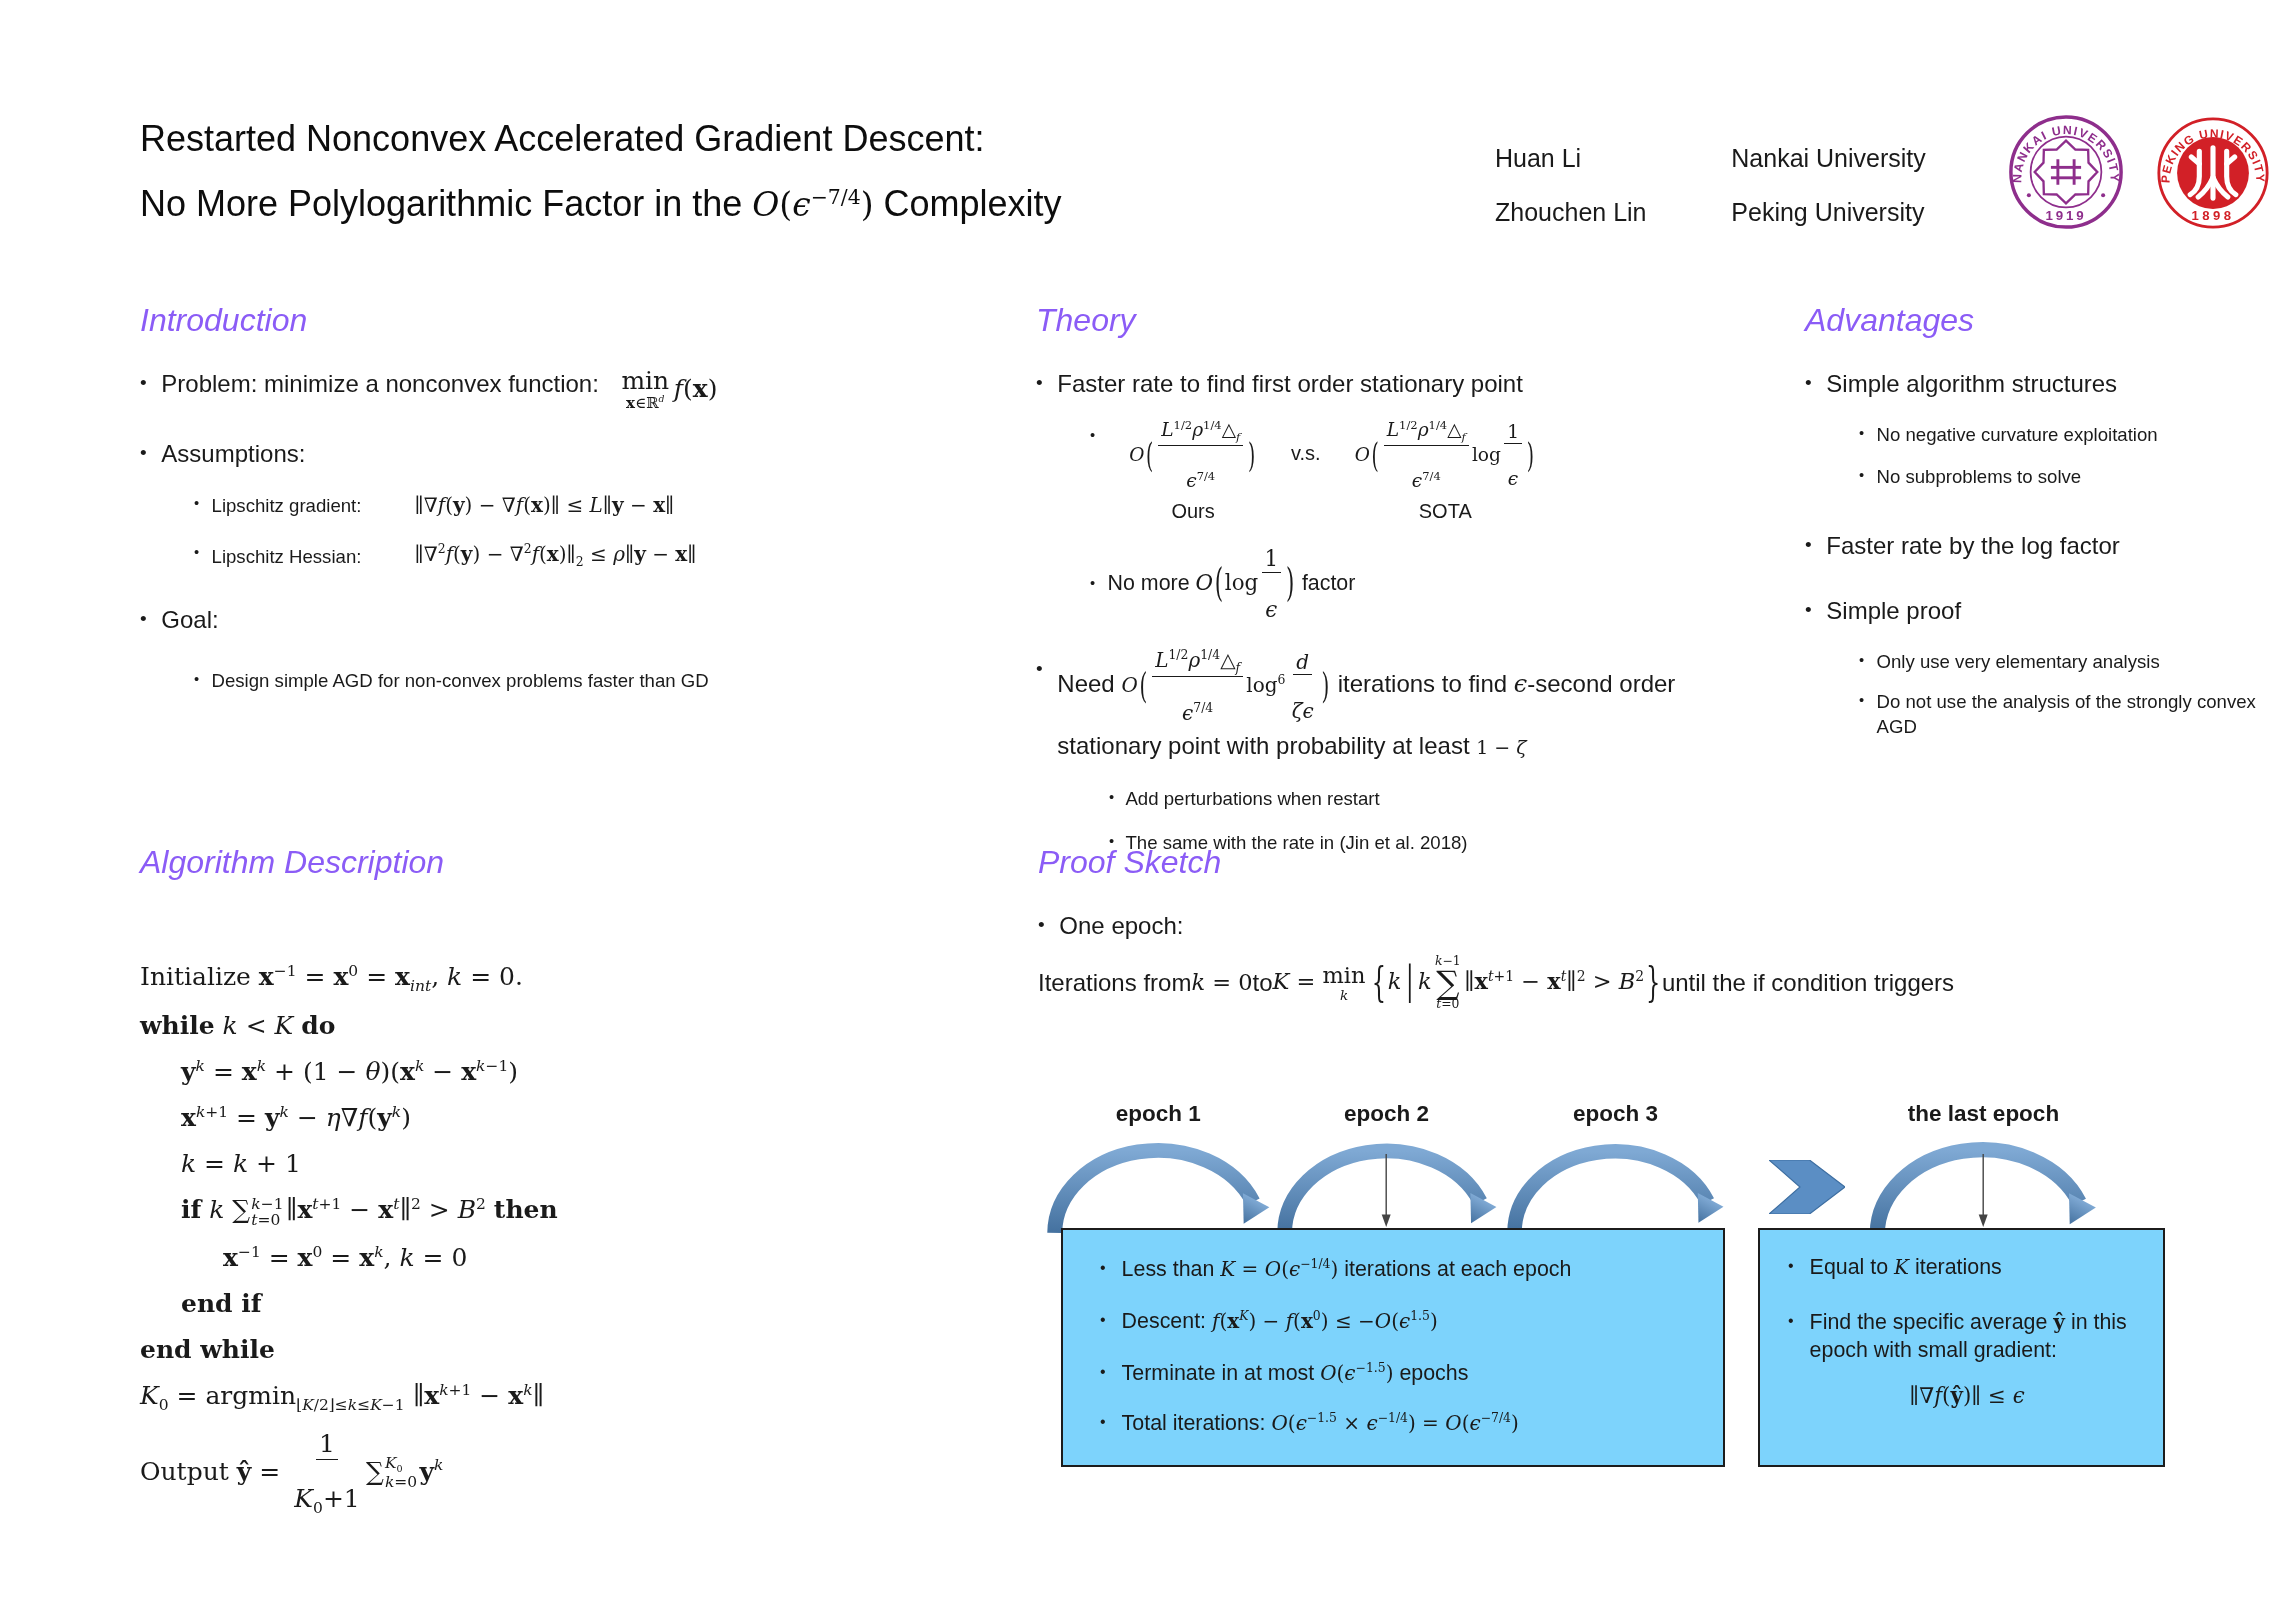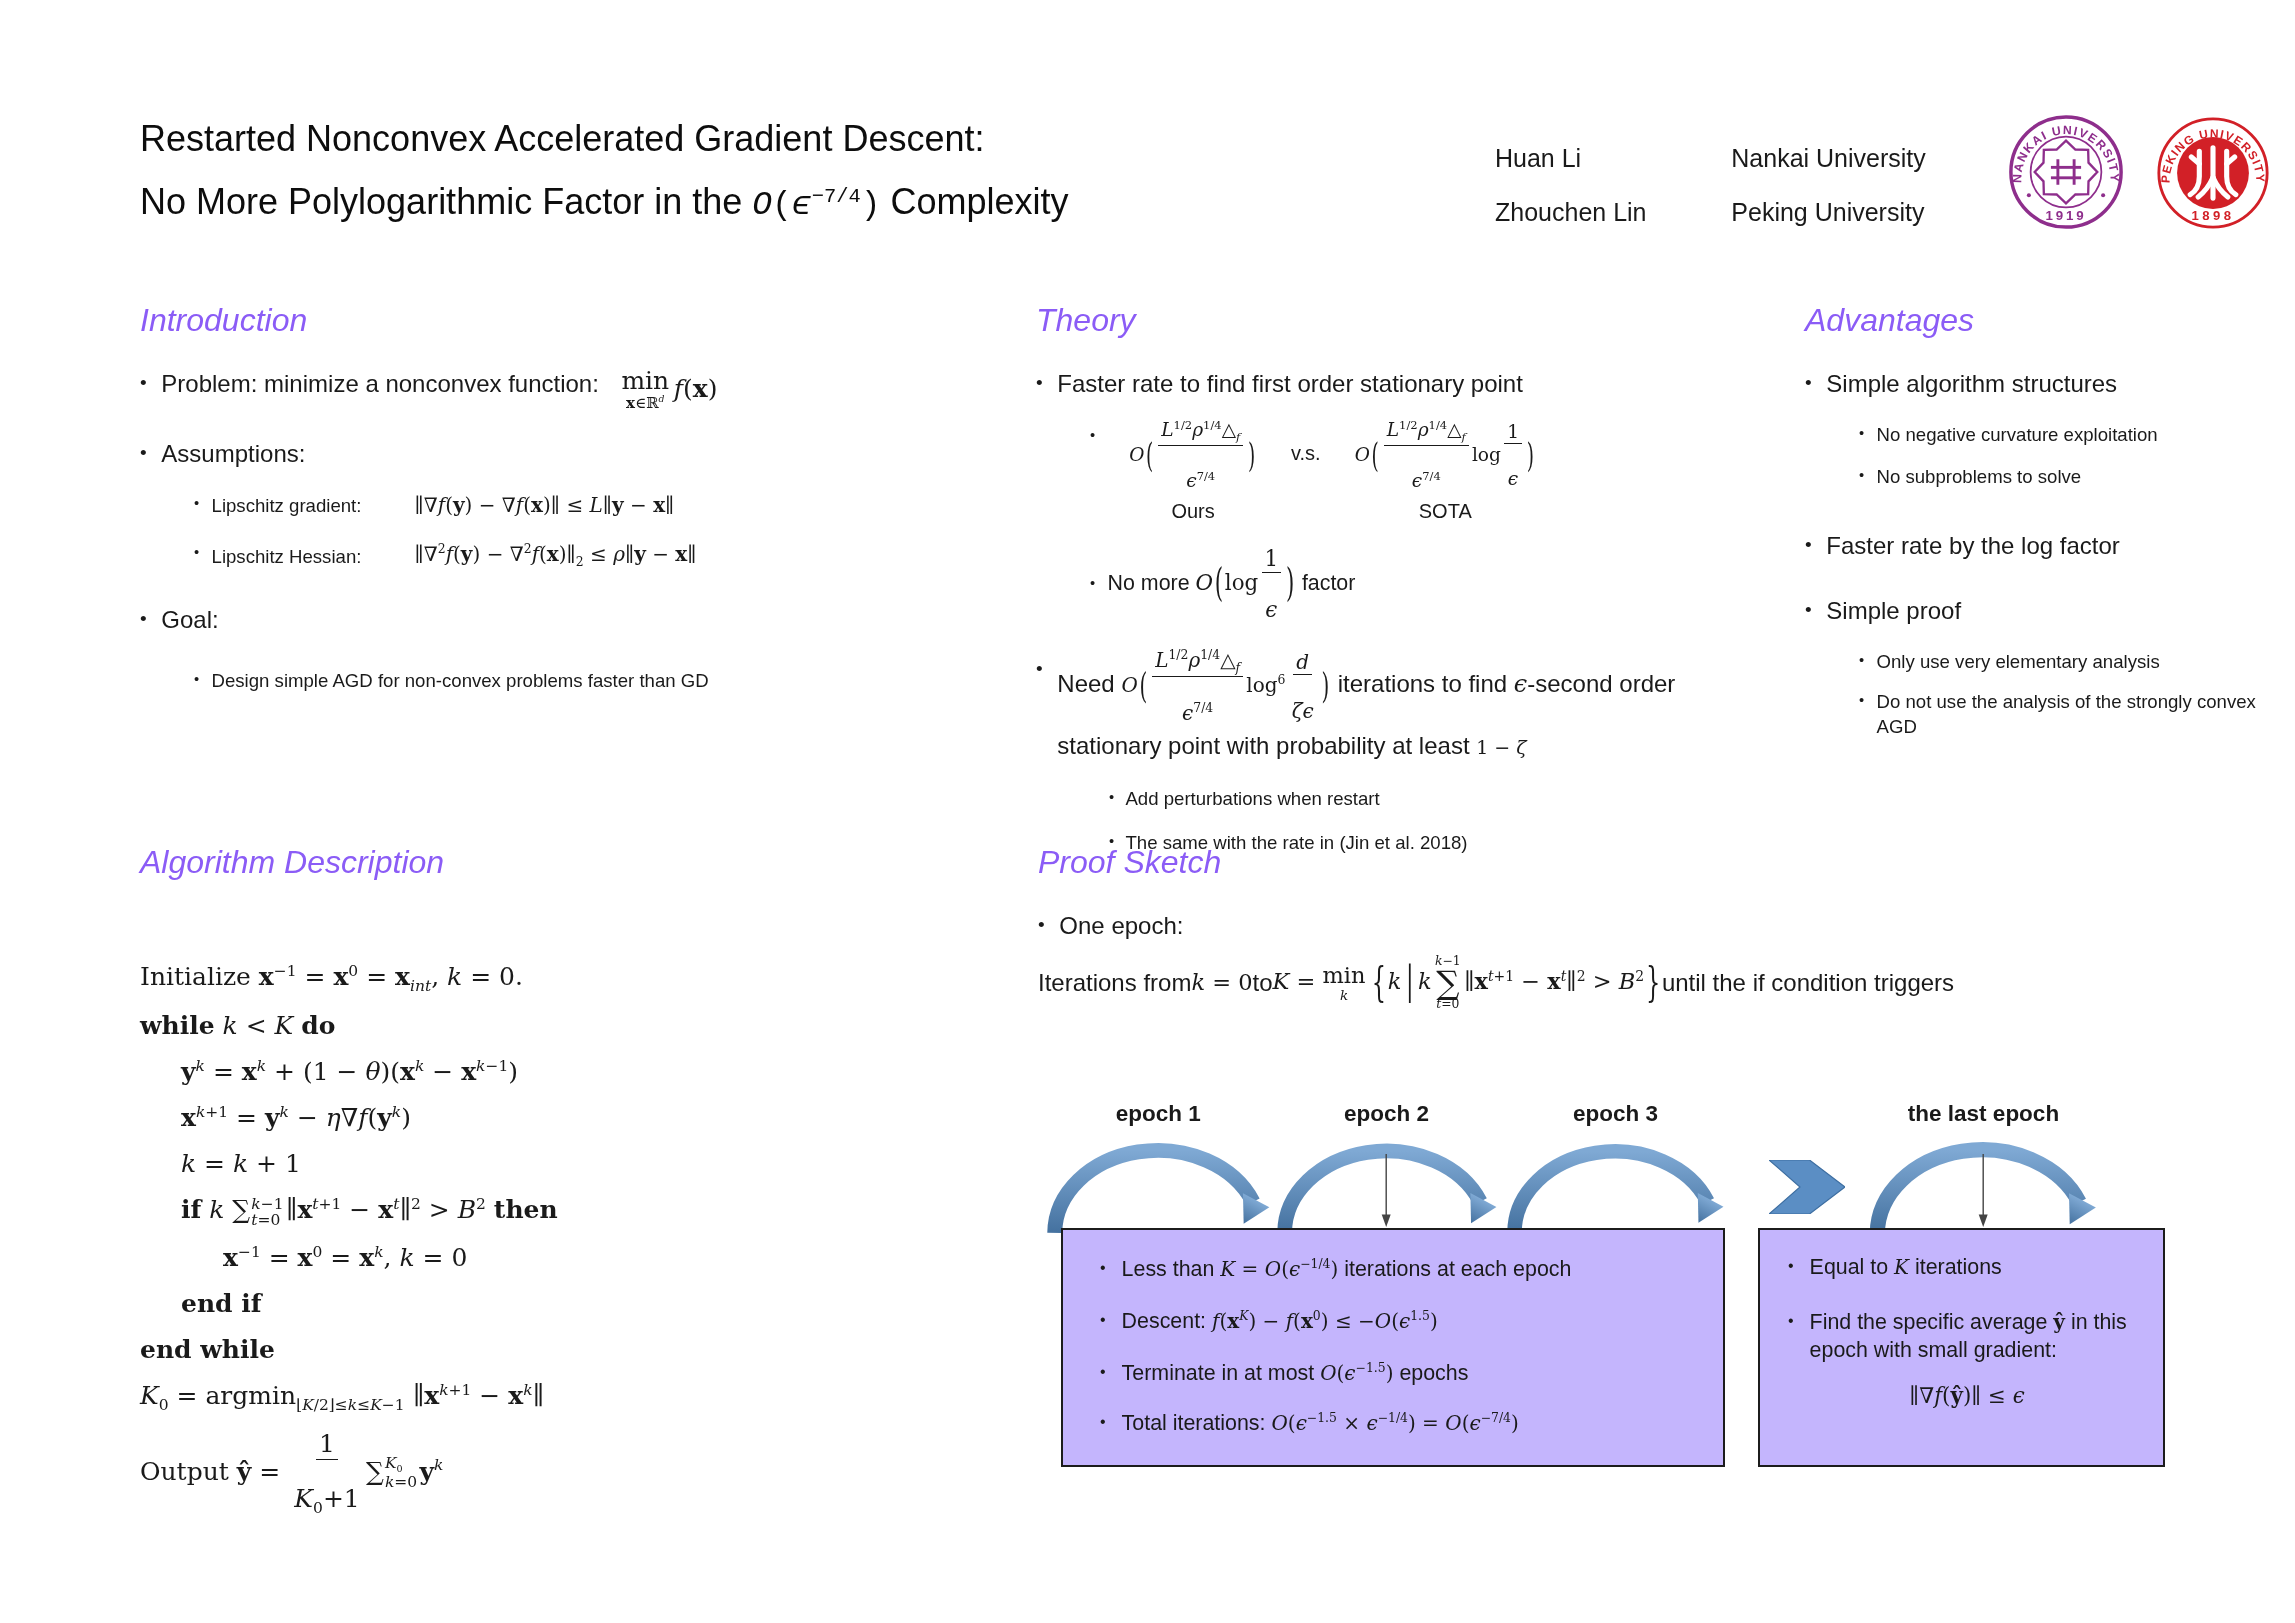--- a/index.html
+++ b/index.html
@@ -1,20 +1,20 @@
 <!DOCTYPE html>
 <html style="--arc_top: #7fa9d4; --arc_bottom: #44719f; --accent_blue: #5b8ec4; --nankai_purple: #8e2e8c; --peking_red: #d22027; --box_border: #1c1c1c; --text: #1a1a1a;font-size:9px"><head>
 <meta charset="utf-8">
 <style>
   html,body{margin:0;padding:0;background:#ffffff;}
   .poster{position:relative;width:2295px;height:1623px;background:#fff;overflow:hidden;
           font-family:"Liberation Sans","DejaVu Sans",sans-serif;color:var(--text,#1a1a1a);}
   
   .title{position:absolute;left:140px;top:110px;font-size:36px;line-height:58px;color:#0d0d0d;letter-spacing:0;}
-  .title .m{font-size:33px;font-family:Liberation Mono, monospace;}
+  .title .m{font-size:33px;}
   .authors{position:absolute;left:1495px;top:131px;font-size:25px;line-height:54px;display:grid;
            grid-template-columns:225px auto;column-gap:11.3px;}
   .logo{position:absolute;}
   
   .h{font-style:italic;font-size:32px;font-weight:500;color:#8b5cf6;}
   
   .b1{display:flex;align-items:flex-start;gap:14.7px;font-size:24px;line-height:1.3;margin-top:29px;}
   .b1::before{content:"•";font-size:19px;line-height:1.6;}
   .b2{display:flex;align-items:flex-start;gap:12.4px;font-size:18.6px;line-height:1.35;margin-left:54px;margin-top:22.5px;}
   .b2::before{content:"•";font-size:14.7px;line-height:1.6;}
@@ -62,21 +62,21 @@
   
   .sec-proof{position:absolute;left:1038px;top:844px;width:1257px;}
   .iterline{margin-top:14.7px;font-size:24px;line-height:1.4;display:flex;align-items:center;flex-wrap:wrap;}
   .iterline .m{font-size:22.5px;}
   .approx{margin-top:17px;}
   .diagram{position:absolute;left:1037px;top:1093px;width:1258px;height:406px;}
   .ep-label{position:absolute;width:237px;text-align:center;font-size:22.5px;top:8px;font-weight:bold;}
   .arc{position:absolute;top:46px;}
   .thin-arrow{position:absolute;top:61px;}
   .chev{position:absolute;}
-  .dbox{position:absolute;border:2.3px solid var(--box_border,#1c1c1c);background:#c4b5fd;box-sizing:border-box;}
+  .dbox{position:absolute;border:2.3px solid var(--box_border,#1c1c1c);background:#7dd3fc;box-sizing:border-box;}
   .dbox .bb{display:flex;gap:16px;font-size:21.4px;line-height:1.3;}
   .dbox .bb::before{content:"•";font-size:16px;line-height:1.5;}
   .dbox .bb .m{font-size:20px;}
   .centerf{text-align:center;font-size:21.4px;margin-top:19px;}
 </style>
 </head>
 <body>
 
 <div class="poster">
 

